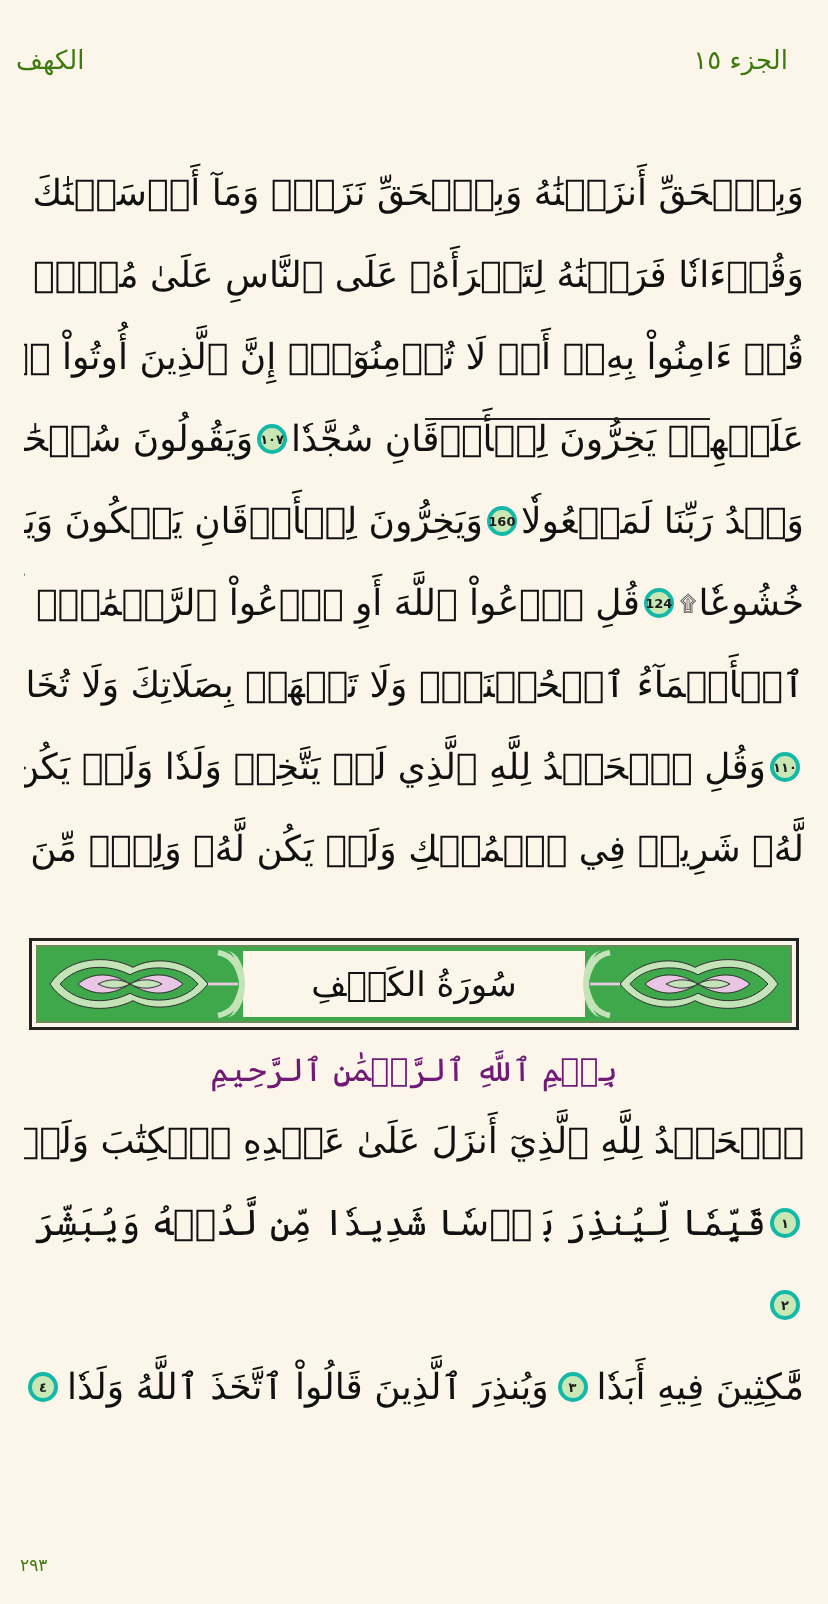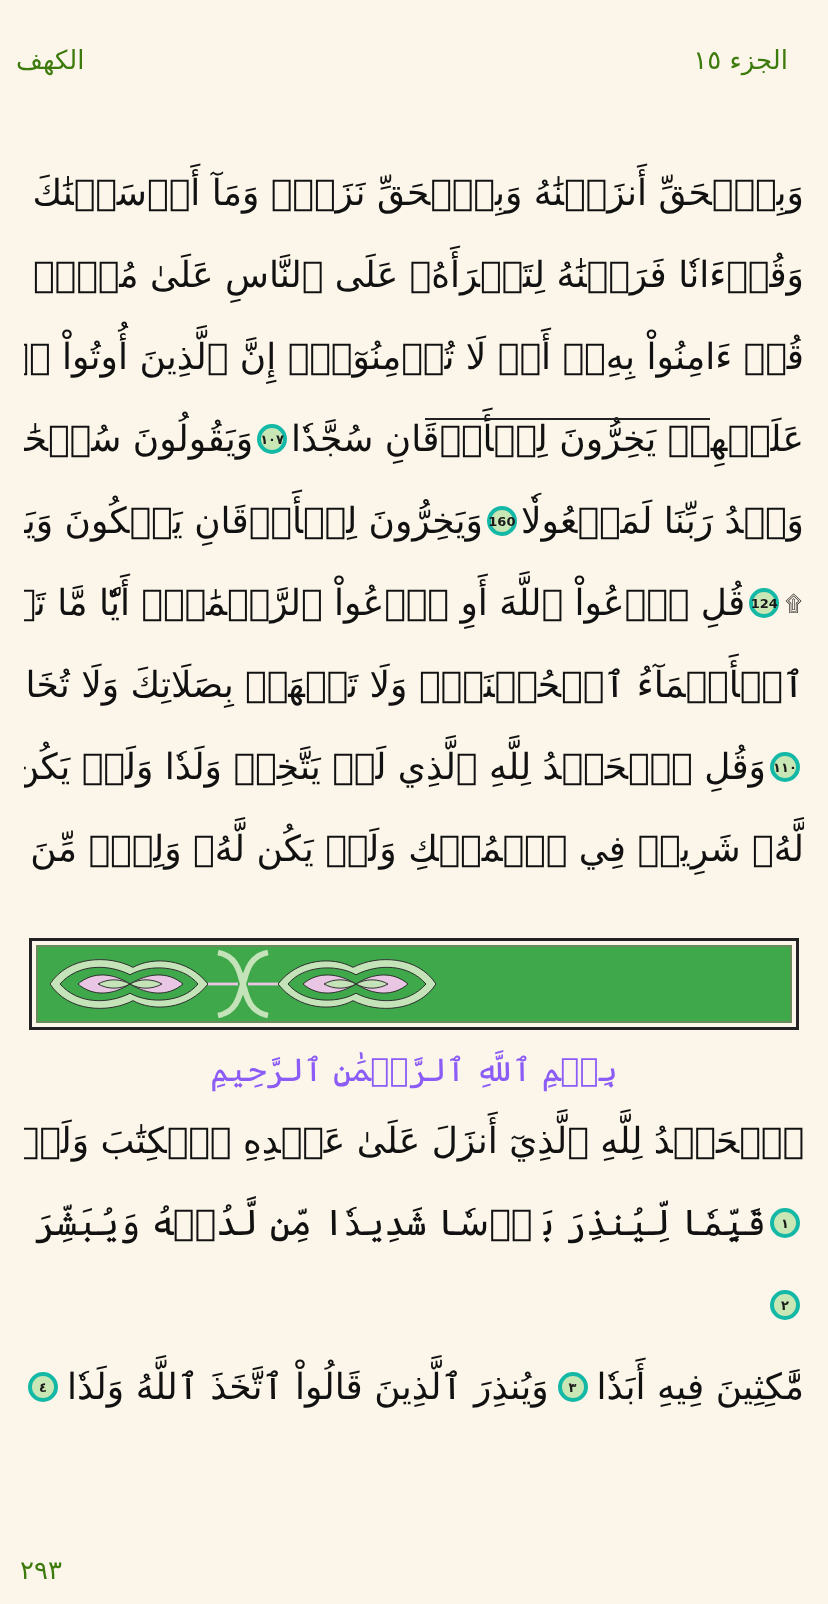--- a/index.html
+++ b/index.html
@@ -160,31 +160,31 @@
       direction: rtl;
     }
     .basmala {
       position: absolute;
       top: 1040px;
       left: 0;
       right: 0;
       text-align: center;
       font-family: "DejaVu Serif", serif;
       font-size: 32px;
-      color: #8b5cf6;
+      color: #701a75;
       direction: rtl;
       line-height: 60px;
     }
     .page-number {
       position: absolute;
       left: 20px;
       top: 1555px;
       color: #3d7a0c;
       font-family: "DejaVu Sans", sans-serif;
-      font-size: 26px;
+      font-size: 17px;
       direction: rtl;
     }
   </style>
 </head>
 <body>
 
 <div class="page-header">
   <span class="header-text">الكهف</span>
   <span class="header-text">الجزء ١٥</span>
 </div>
@@ -203,20 +203,21 @@
       <span class="seg">عَلَيۡهِمۡ يَخِرُّونَ لِلۡأَذۡقَانِ سُجَّدٗا</span>
       <span class="ayah-marker">١٠٧</span>
       <span class="seg">وَيَقُولُونَ سُبۡحَٰنَ رَبِّنَآ إِن كَانَ</span>
     </div>
     <div class="line">
       <span class="seg">وَعۡدُ رَبِّنَا لَمَفۡعُولٗا</span>
       <span class="ayah-marker">160</span>
       <span class="seg">وَيَخِرُّونَ لِلۡأَذۡقَانِ يَبۡكُونَ وَيَزِيدُهُمۡ</span>
     </div>
     <div class="line">
+      <span class="seg">خُشُوعٗا</span>
       <span class="sajdah-mark">۩</span>
       <span class="ayah-marker">124</span>
       <span class="seg">قُلِ ٱدۡعُواْ ٱللَّهَ أَوِ ٱدۡعُواْ ٱلرَّحۡمَٰنَۖ أَيّٗا مَّا تَدۡعُواْ فَلَهُ</span>
     </div>
     <div class="line">
       <span class="seg">ٱلۡأَسۡمَآءُ ٱلۡحُسۡنَىٰۚ وَلَا تَجۡهَرۡ بِصَلَاتِكَ وَلَا تُخَافِتۡ بِهَا وَٱبۡتَغِ</span>
     </div>
     <div class="line">
       <span class="ayah-marker">١١٠</span>
       <span class="seg">وَقُلِ ٱلۡحَمۡدُ لِلَّهِ ٱلَّذِي لَمۡ يَتَّخِذۡ وَلَدٗا وَلَمۡ يَكُن</span>
@@ -235,20 +236,23 @@
         <g fill="none" stroke="#2a2a2a" stroke-width="1">
           <path d="M12 40 C30 10, 70 8, 95 22 C115 10, 150 12, 170 40 C150 68, 115 70, 95 58 C70 72, 30 70, 12 40 Z" fill="#c5e3b8"></path>
           <path d="M22 40 C40 18, 70 18, 92 30 C112 18, 145 20, 160 40 C145 60, 112 62, 92 50 C70 62, 40 62, 22 40 Z" fill="#3ea84b"></path>
           <path d="M40 40 C55 26, 75 28, 92 40 C110 28, 130 26, 145 40 C130 54, 110 52, 92 40 C75 52, 55 54, 40 40 Z" fill="#e9c6e4"></path>
           <path d="M60 40 C70 34, 82 34, 92 40 C102 34, 114 34, 124 40 C114 46, 102 46, 92 40 C82 46, 70 46, 60 40 Z" fill="#c5e3b8"></path>
           <path d="M170 40 L200 40" stroke="#e9c6e4" stroke-width="3"></path>
           <path d="M180 6 C200 10, 202 30, 205 40 C202 50, 200 70, 180 74" stroke="#c5e3b8" stroke-width="6"></path>
         </g>
       </svg>
     </div>
+    <div class="banner-center">
+      <span class="surah-title">سُورَةُ الكَهۡفِ</span>
+    </div>
     <div class="ornament">
       <svg viewBox="0 0 205 80" preserveAspectRatio="none">
         <g fill="none" stroke="#2a2a2a" stroke-width="1" transform="translate(205,0) scale(-1,1)">
           <path d="M12 40 C30 10, 70 8, 95 22 C115 10, 150 12, 170 40 C150 68, 115 70, 95 58 C70 72, 30 70, 12 40 Z" fill="#c5e3b8"></path>
           <path d="M22 40 C40 18, 70 18, 92 30 C112 18, 145 20, 160 40 C145 60, 112 62, 92 50 C70 62, 40 62, 22 40 Z" fill="#3ea84b"></path>
           <path d="M40 40 C55 26, 75 28, 92 40 C110 28, 130 26, 145 40 C130 54, 110 52, 92 40 C75 52, 55 54, 40 40 Z" fill="#e9c6e4"></path>
           <path d="M60 40 C70 34, 82 34, 92 40 C102 34, 114 34, 124 40 C114 46, 102 46, 92 40 C82 46, 70 46, 60 40 Z" fill="#c5e3b8"></path>
           <path d="M170 40 L200 40" stroke="#e9c6e4" stroke-width="3"></path>
           <path d="M180 6 C200 10, 202 30, 205 40 C202 50, 200 70, 180 74" stroke="#c5e3b8" stroke-width="6"></path>
         </g>

